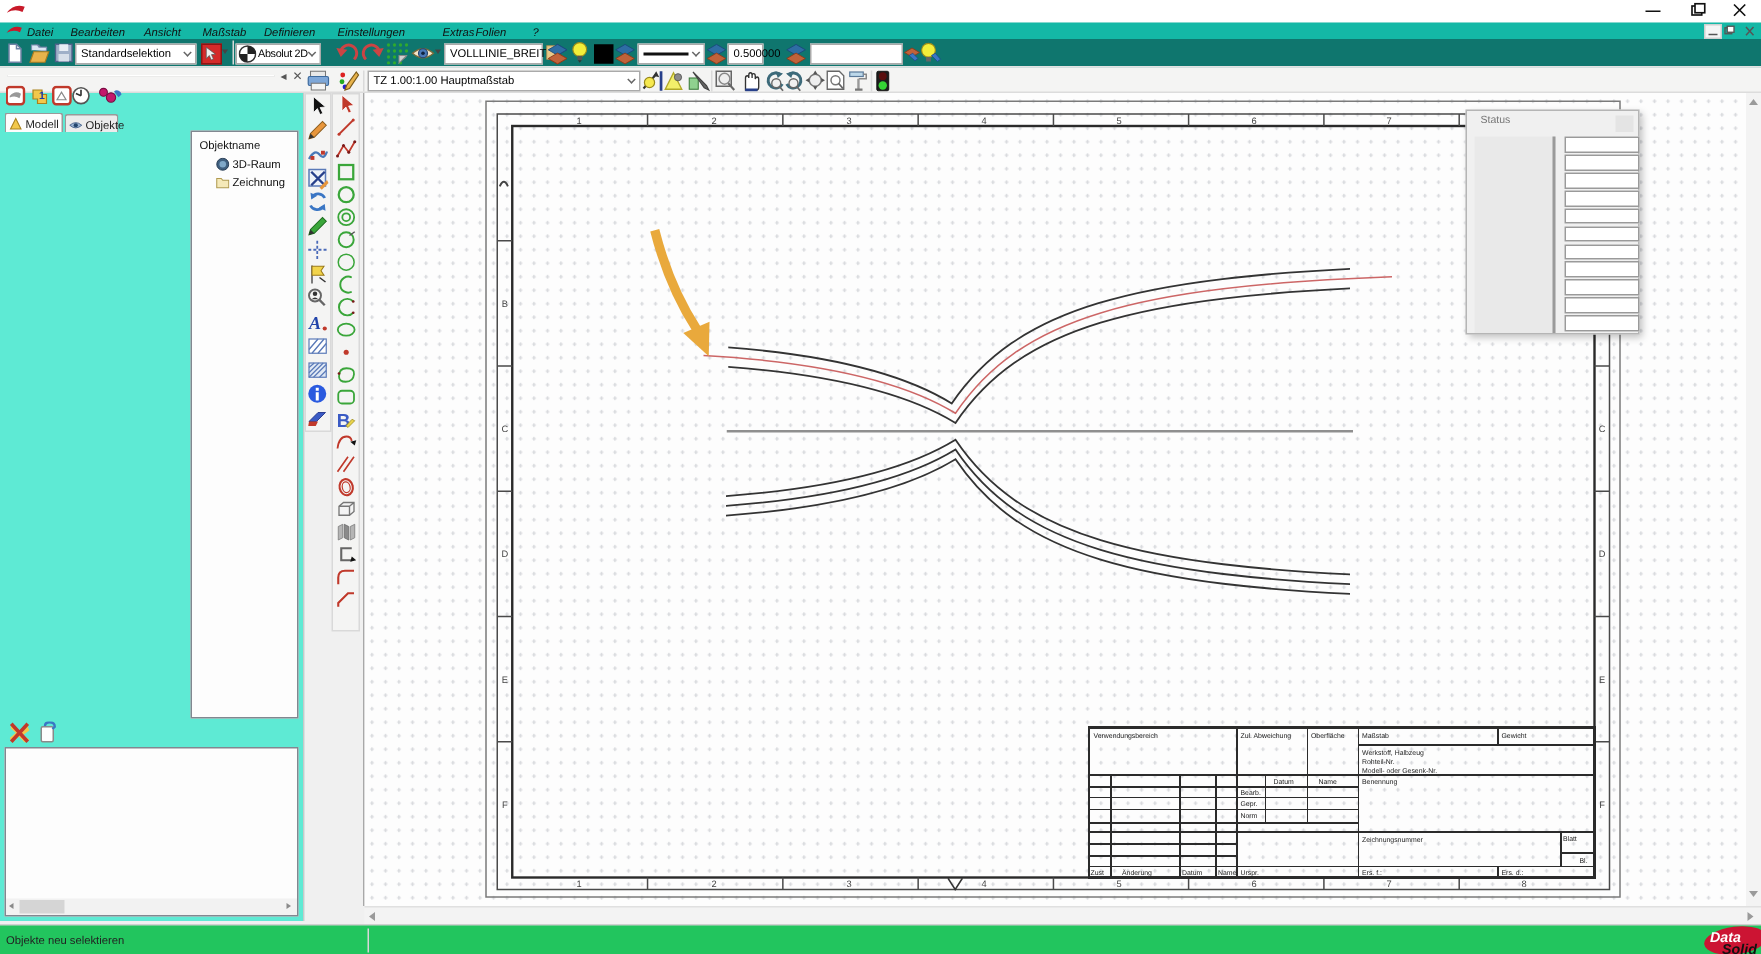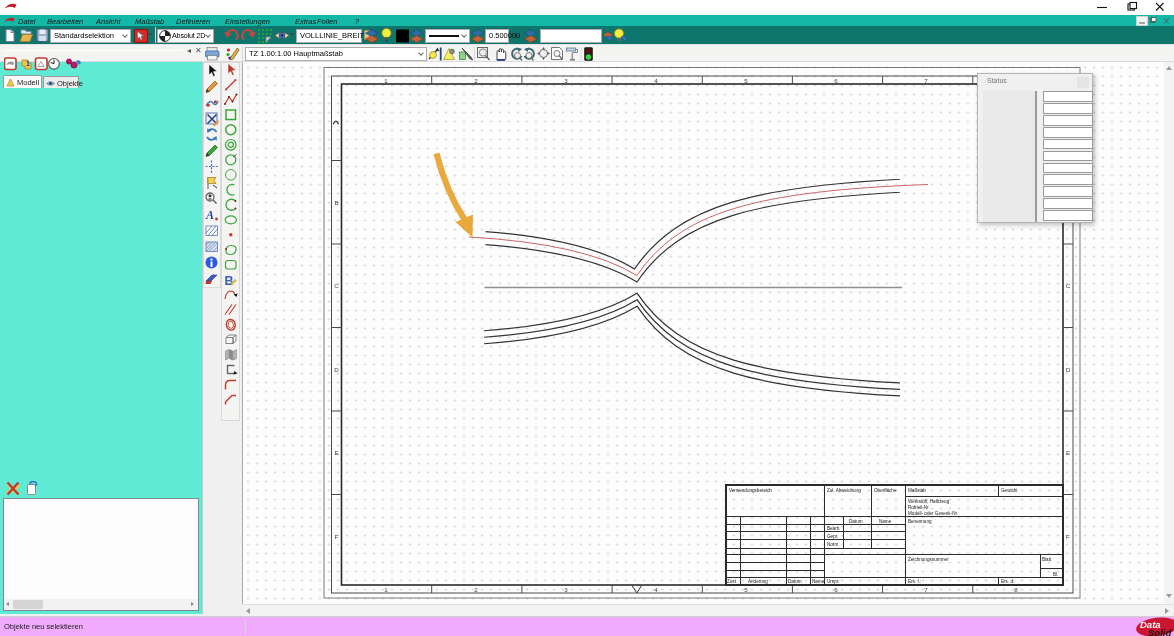--- a/index.html
+++ b/index.html
@@ -15,21 +15,21 @@
 
 #tb1 { left:0; top:26px; width:1174px; height:19px; background:#0f766e; border-bottom:1px solid #e2e2e2; }
 .combo { position:absolute; background:#fff; border:1px solid #aaaaaa; font-size:7.5px; color:#000; line-height:11px; padding-left:3px; }
 .combo .arr { position:absolute; right:3px; top:3px; width:4px; height:4px; border:solid #666; border-width:0 1.2px 1.2px 0; transform:rotate(45deg); }
 
 #row2 { left:0; top:45px; width:1174px; height:17px; background:#f4f4f3; border-bottom:1px solid #dcdcdc; }
 
 #lpanel { left:0; top:62px; width:203px; height:552px; background:#5eead4; border-right:1px solid #c8c8c8; }
 .sunken { position:absolute; background:#fff; border:1px solid #828790; }
 
-#statusbar { left:0; top:616px; width:1174px; height:20px; background:#f0abfc; border-top:1px solid #d0d0d0; font-size:7.5px; color:#222; }
+#statusbar { left:0; top:616px; width:1174px; height:20px; background:#22c55e; border-top:1px solid #d0d0d0; font-size:7.5px; color:#222; }
 </style>
 </head>
 <body>
 <div class="abs" id="titlebar">
   <svg class="abs" style="left:4px;top:3px;" width="13" height="9" viewBox="0 0 13 9">
       <path d="M0.5,5.5 q5,-6.5 12,-4 l-1.5,3.5 q-5,-2.5 -10.5,0.5z" fill="#c81a2a"></path>
     </svg>
   <svg class="abs" style="left:1090px;top:0;" width="84" height="15" viewBox="0 0 84 15">
     <path d="M7,7.5 H17" stroke="#111" stroke-width="1.1"></path>
     <rect x="38" y="4" width="6.5" height="6" fill="#fff" stroke="#111" stroke-width="1.1"></rect>
@@ -273,20 +273,32 @@
   </div>
   <div class="abs" style="left:43px;top:14px;width:36px;height:12px;background:#ececec;border:1px solid #9a9a9a;border-bottom:none;border-radius:2px 2px 0 0;font-size:7.5px;color:#222;">
     <svg class="abs" style="left:2px;top:2.5px;" width="9" height="7" viewBox="0 0 9 7">
         <path d="M0.5,3.5 Q4.5,0 8.5,3.5 Q4.5,7 0.5,3.5Z" fill="#9ab4d4" stroke="#44608a" stroke-width="0.6"></path>
         <circle cx="4.5" cy="3.5" r="1.4" fill="#23456e"></circle>
       </svg>
     <span class="abs" style="left:13px;top:2px;">Objekte</span>
   </div>
 
 
+  <div class="sunken" style="left:127px;top:25px;width:72px;height:392px;background:#fdfdfd;font-size:7.5px;color:#111;">
+    <div class="abs" style="left:5px;top:4px;">Objektname</div>
+    <svg class="abs" style="left:16px;top:17px;" width="9" height="9" viewBox="0 0 9 9">
+        <circle cx="4.5" cy="4.5" r="4" fill="#3f5f7f" stroke="#22384f" stroke-width="0.6"></circle>
+        <circle cx="4.5" cy="4.5" r="2.2" fill="#7fa8c8"></circle>
+      </svg>
+    <div class="abs" style="left:27px;top:17px;">3D-Raum</div>
+    <svg class="abs" style="left:16px;top:29px;" width="9" height="9" viewBox="0 0 9 9">
+        <path d="M0.5,2 h3 l1,1.2 h4 v5 h-8z" fill="#f5e9b8" stroke="#b09a50" stroke-width="0.7"></path>
+      </svg>
+    <div class="abs" style="left:27px;top:29px;">Zeichnung</div>
+  </div>
 
   <svg class="abs" style="left:6px;top:419px;" width="34" height="15" viewBox="0 0 34 15">
     <path d="M2,2 l5,4 l5,-4 l1.5,4 l-4,3 l4,3 l-3,2 l-4,-4 l-4,4 l-2,-3 l4,-3.5 l-3.5,-3z" fill="#f2c84b"></path>
     <path d="M1.5,1.5 L12.5,13.5 M12.5,1.5 L1.5,13.5" stroke="#c0392b" stroke-width="2.4" fill="none"></path>
     <g transform="translate(20,0)">
       <rect x="1.5" y="3.5" width="8" height="10" rx="1" fill="#fdfdfd" stroke="#8a8a8a" stroke-width="1"></rect>
       <path d="M4,3 q0,-2.5 3,-2.5 q3.5,0 3.5,3 l-1.5,1.5" fill="none" stroke="#3a76c4" stroke-width="1.6"></path>
     </g>
   </svg>
 

